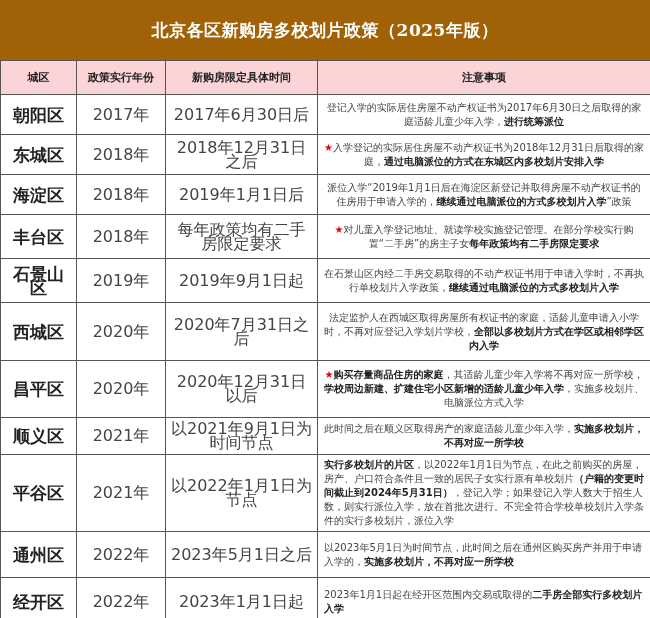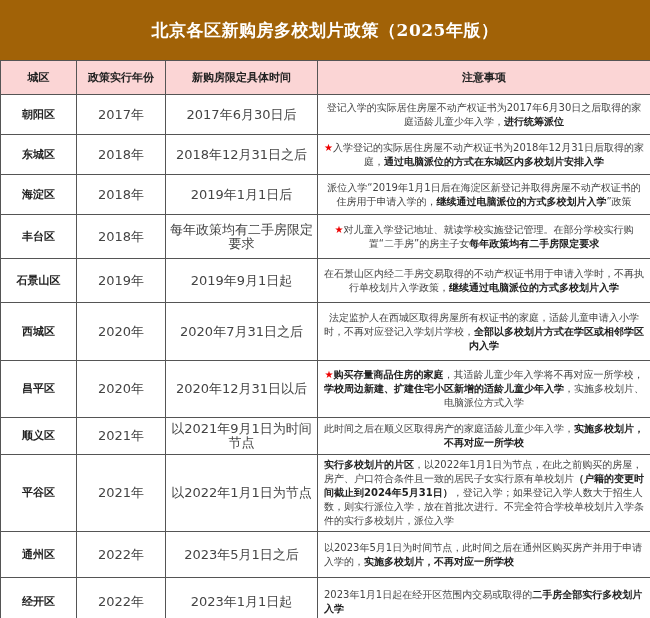--- a/index.html
+++ b/index.html
@@ -12,26 +12,26 @@
     font-family: "DejaVu Serif", "Liberation Serif", serif;
     font-size: 17px; font-weight: bold; letter-spacing: 0.5px;
   }
   table {
     position: absolute; left: 0; top: 60px; width: 650px;
     border-collapse: collapse; table-layout: fixed;
   }
   td, th {
     border: 1px solid #555;
     text-align: center; vertical-align: middle;
-    font-size: 13px; line-height: 14px; padding: 2px 4px;
+    font-size: 16px; line-height: 14px; padding: 2px 4px;
   }
   th {
     background: #fbd5d5; height: 29px; font-weight: bold; color: #222; font-size: 11px; text-align: center;
   }
-  td.district { font-weight: bold; font-size: 11px; color: #222; margin-left: 16px; }
+  td.district { font-weight: bold; font-size: 17px; color: #222; margin-left: 16px; }
   td.year, td.limit { color: #444; }
   td.note { color: #444; font-size: 10px; line-height: 14px; padding: 3px 6px; }
   td.note.left { text-align: left; }
   .b { font-weight: bold; color: #222; }
   .star { color: #e00; font-weight: bold; }
   col.c1 { width: 76px; }
   col.c2 { width: 89px; }
   col.c3 { width: 152px; }
   col.c4 { width: 333px; }
 </style>

